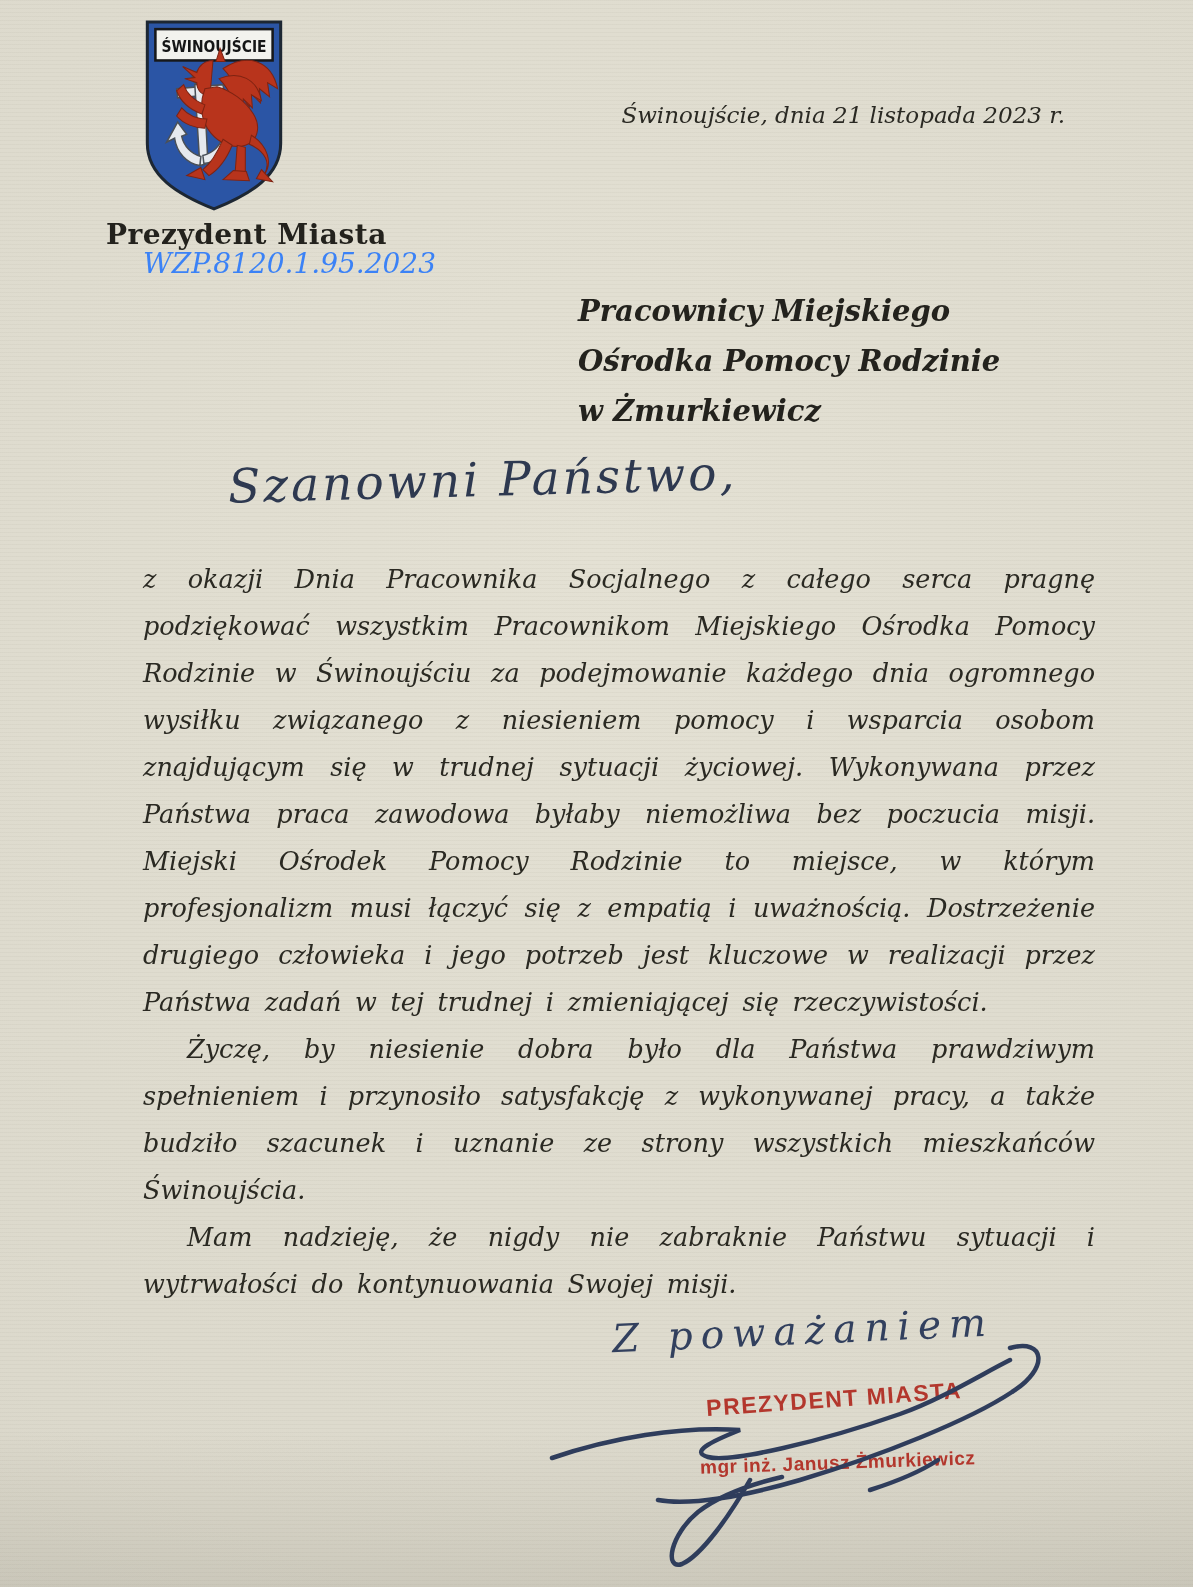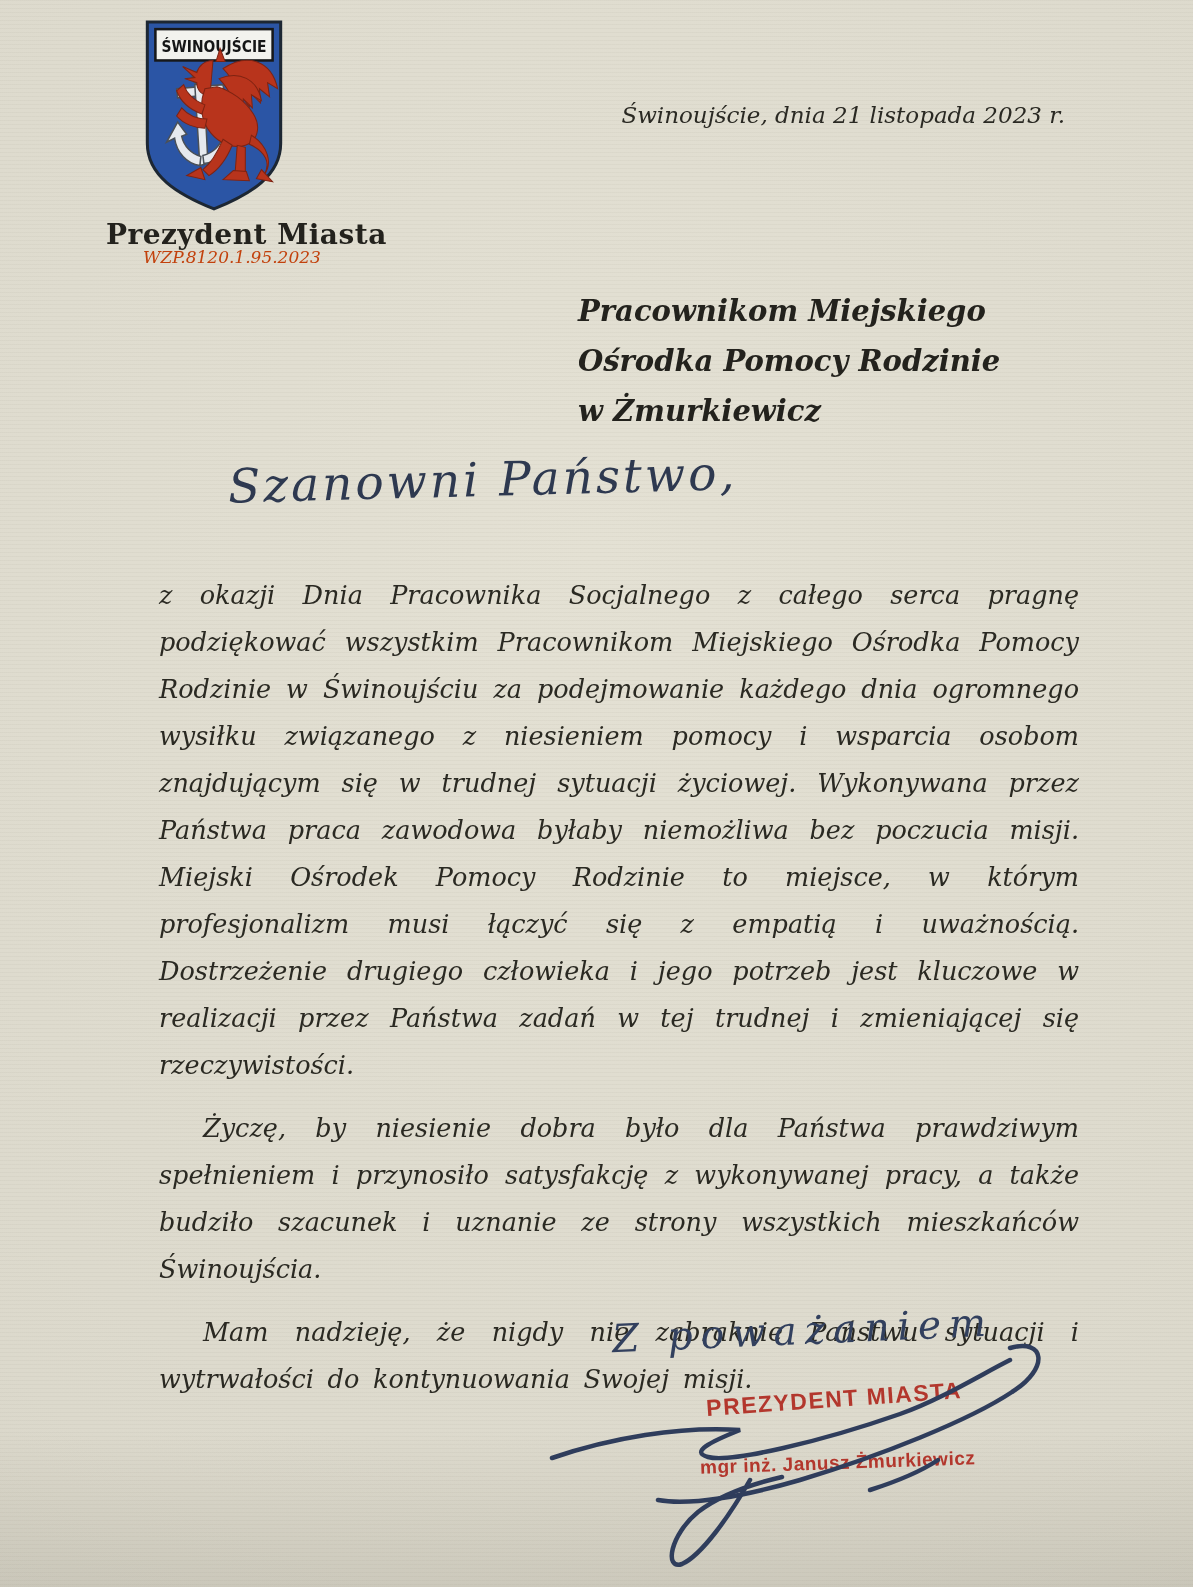--- a/index.html
+++ b/index.html
@@ -9,33 +9,33 @@
     background:
       repeating-linear-gradient(180deg, rgba(115,110,92,.05) 0 1px, transparent 1px 4px),
       linear-gradient(180deg, transparent 90%, rgba(90,85,70,.12) 100%),
       radial-gradient(140% 120% at 50% 35%, #e4e1d4 0%, #dcd9cc 55%, #cfccbf 100%);
     color:#26251f;
   }
   .abs{position:absolute;}
   
   .coat{left:138px;top:16px;width:152px;height:198px;}
   .office{left:106px;top:218px;font-size:28px;font-weight:bold;letter-spacing:.5px;color:#23221d;}
-  .refno{left:143px;top:247px;font-size:17px;font-style:italic;color:#c2410c;}
+  .refno{left:143px;top:247px;font-size:28px;font-style:italic;color:#3b82f6;}
   .dateline{top:102px;right:128px;font-size:23px;font-style:italic;color:#2a2923;}
   
   .addressee{left:578px;top:286px;font-size:29px;font-style:italic;font-weight:bold;line-height:50px;color:#23221d;}
   
   .salutation{
     left:228px;top:452px;font-size:47px;font-style:italic;letter-spacing:3px;
     color:#2e3950;transform:rotate(-1.5deg);white-space:nowrap;
   }
   
   .bodytext{left:143px;top:556px;width:952px;}
   .bodytext p{
-    margin:16px;font-size:25.5px;font-style:italic;line-height:47px;
+    margin:0;font-size:25.5px;font-style:italic;line-height:47px;
     text-align:justify;word-spacing:.22em;color:#2a2922;
   }
   .bodytext p.indent{text-indent:44px;}
   
   .valediction{
     left:612px;top:1308px;font-size:39px;font-style:italic;letter-spacing:8px;
     color:#32405e;transform:rotate(-2.5deg);white-space:nowrap;
   }
   .stamp-title{
     left:706px;top:1386px;font-size:23px;font-weight:bold;letter-spacing:1.5px;
@@ -78,21 +78,21 @@
     <path d="M112,118 C128,128 134,146 124,158 C132,146 126,134 110,127 Z"></path>
     <path d="M122,152 L133,164 L117,161 Z"></path>
   </g>
 </svg>
 
 <div class="abs office">Prezydent Miasta</div>
 <div class="abs refno">WZP.8120.1.95.2023</div>
 <div class="abs dateline">Świnoujście, dnia 21 listopada 2023 r.</div>
 
 <div class="abs addressee">
-  <div>Pracownikom Miejskiego</div>
+  <div>Pracownicy Miejskiego</div>
   <div>Ośrodka Pomocy Rodzinie</div>
   <div>w Żmurkiewicz</div>
 </div>
 
 <div class="abs salutation">Szanowni Państwo,</div>
 
 <div class="abs bodytext">
   <p>z okazji Dnia Pracownika Socjalnego z całego serca pragnę podziękować wszystkim Pracownikom Miejskiego Ośrodka Pomocy Rodzinie w Świnoujściu za podejmowanie każdego dnia ogromnego wysiłku związanego z niesieniem pomocy i wsparcia osobom znajdującym się w trudnej sytuacji życiowej. Wykonywana przez Państwa praca zawodowa byłaby niemożliwa bez poczucia misji. Miejski Ośrodek Pomocy Rodzinie to miejsce, w którym profesjonalizm musi łączyć się z empatią i uważnością. Dostrzeżenie drugiego człowieka i jego potrzeb jest kluczowe w realizacji przez Państwa zadań w tej trudnej i zmieniającej się rzeczywistości.</p>
   <p class="indent">Życzę, by niesienie dobra było dla Państwa prawdziwym spełnieniem i przynosiło satysfakcję z wykonywanej pracy, a także budziło szacunek i uznanie ze strony wszystkich mieszkańców Świnoujścia.</p>
   <p class="indent">Mam nadzieję, że nigdy nie zabraknie Państwu sytuacji i wytrwałości do kontynuowania Swojej misji.</p>

